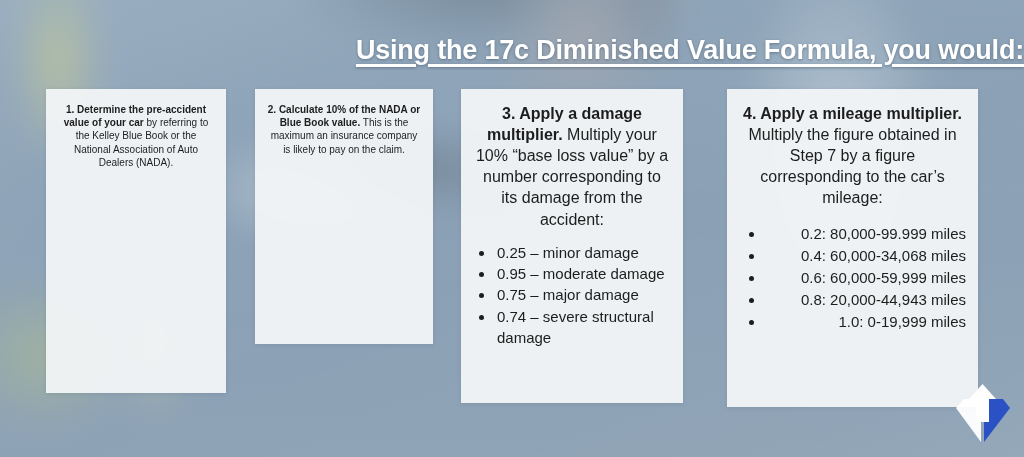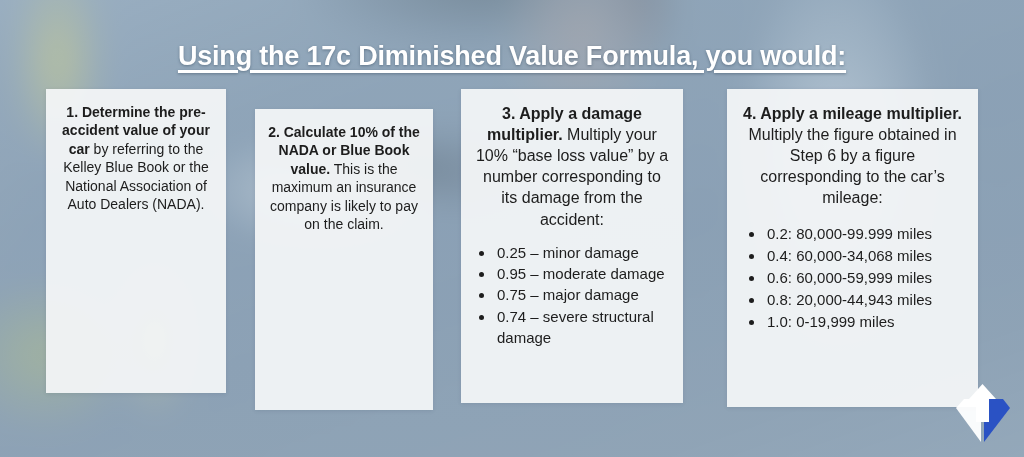--- a/index.html
+++ b/index.html
@@ -60,24 +60,24 @@
   
   .stage {
     position: absolute;
     inset: 0;
     z-index: 2;
   }
 
   
   .title {
     position: absolute;
-    top: 41px;
+    top: 35px;
     left: 0;
     width: 1024px;
-    text-align: center;
+    text-align: right;
     color: #ffffff;
     font-size: 27px;
     font-weight: bold;
     letter-spacing: -0.2px;
     text-decoration: underline;
     text-underline-offset: 5px;
     text-decoration-thickness: 2.5px;
     text-shadow: 0 1px 3px rgba(40,60,80,0.45);
   }
 
@@ -93,43 +93,43 @@
   }
 
   .card p {
     text-align: center;
     font-size: 15.5px;
   }
 
   .card b { font-weight: bold; }
 
   .card-1 { left: 46px;  width: 180px; height: 304px; }
-  .card-2 { left: 255px; width: 178px; height: 301px; margin-top: 20px; }
+  .card-2 { left: 255px; width: 178px; height: 255px; }
   .card-3 { left: 461px; width: 222px; height: 314px; }
   .card-4 { left: 727px; width: 251px; height: 318px; }
 
-  .card-1 p, .card-2 p { font-size: 14px; }
+  .card-1 p, .card-2 p { font-size: 10px; }
   .card-3 p, .card-4 p { font-size: 16px; }
 
   .bullets {
     margin: 12px 0 0 22px;
     padding: 0;
     list-style: disc;
     text-align: left;
   }
 
   .bullets li {
     font-size: 15px;
     line-height: 1.42;
     color: #1d1d1d;
     padding-left: 2px;
   }
 
   .card-4 .bullets { margin-top: 14px; margin-left: 26px; }
-  .card-4 .bullets li { line-height: 1.48; }
+  .card-4 .bullets li { line-height: 1.48; text-align: right; }
 
   
   .logo {
     position: absolute;
     left: 948px;
     top: 382px;
     width: 70px;
     height: 68px;
   }
 </style>
@@ -157,21 +157,21 @@
     <p><b>3. Apply a damage multiplier.</b><span> Multiply your 10% “base loss value” by a number corresponding to its damage from the accident:</span></p>
     <ul class="bullets">
         <li>0.25 – minor damage</li>
         <li>0.95 – moderate damage</li>
         <li>0.75 – major damage</li>
         <li>0.74 – severe structural damage</li>
       </ul>
   </div>
 
   <div class="card card-4">
-    <p><b>4. Apply a mileage multiplier.</b><span> Multiply the figure obtained in Step 6 by a figure corresponding to the car’s mileage:</span></p>
+    <p><b>4. Apply a mileage multiplier.</b><span> Multiply the figure obtained in Step 7 by a figure corresponding to the car’s mileage:</span></p>
     <ul class="bullets">
         <li>0.2: 80,000-99.999 miles</li>
         <li>0.4: 60,000-34,068 miles</li>
         <li>0.6: 60,000-59,999 miles</li>
         <li>0.8: 20,000-44,943 miles</li>
         <li>1.0: 0-19,999 miles</li>
       </ul>
   </div>
 
   <div class="logo">

